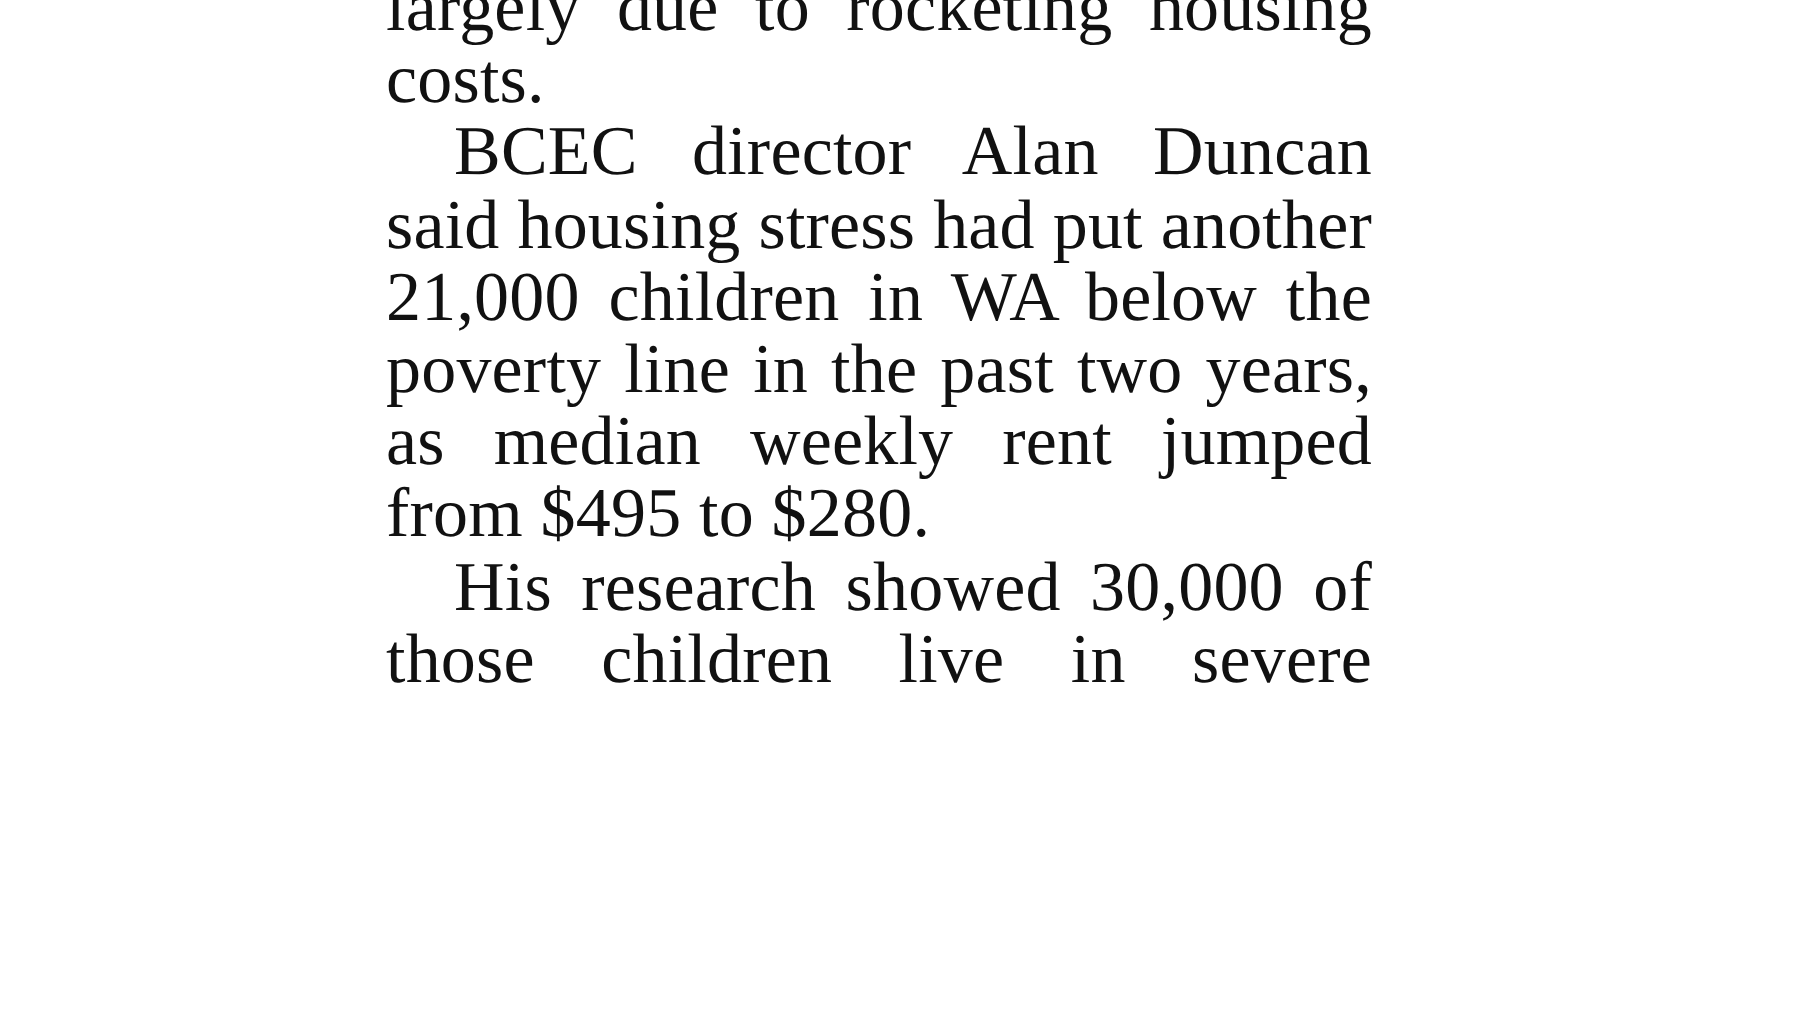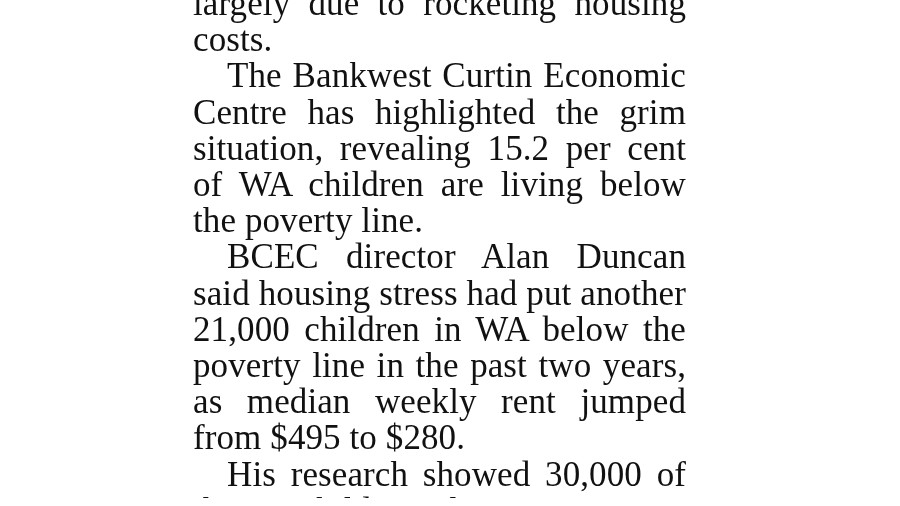--- a/index.html
+++ b/index.html
@@ -56,18 +56,17 @@
     background: #ffffff;
     pointer-events: none;
   }
 </style>
 </head>
 <body>
 
 <div class="page">
   <div class="column">
     <p class="para nojust">largely due to rocketing housing costs.</p>
-    <p class="para indent nojust">The Bankwest Curtin Economic Centre has highlighted the grim situation, revealing 15.2 per cent of WA children are living below the poverty line.</p>
     <p class="para indent nojust">BCEC director Alan Duncan said housing stress had put another 21,000 children in WA below the poverty line in the past two years, as median weekly rent jumped from $495 to $280.</p>
     <p class="para indent">His research showed 30,000 of those children live in severe</p>
   </div>
   <div class="clip-bottom"></div>
 </div>
 
 </body></html>

